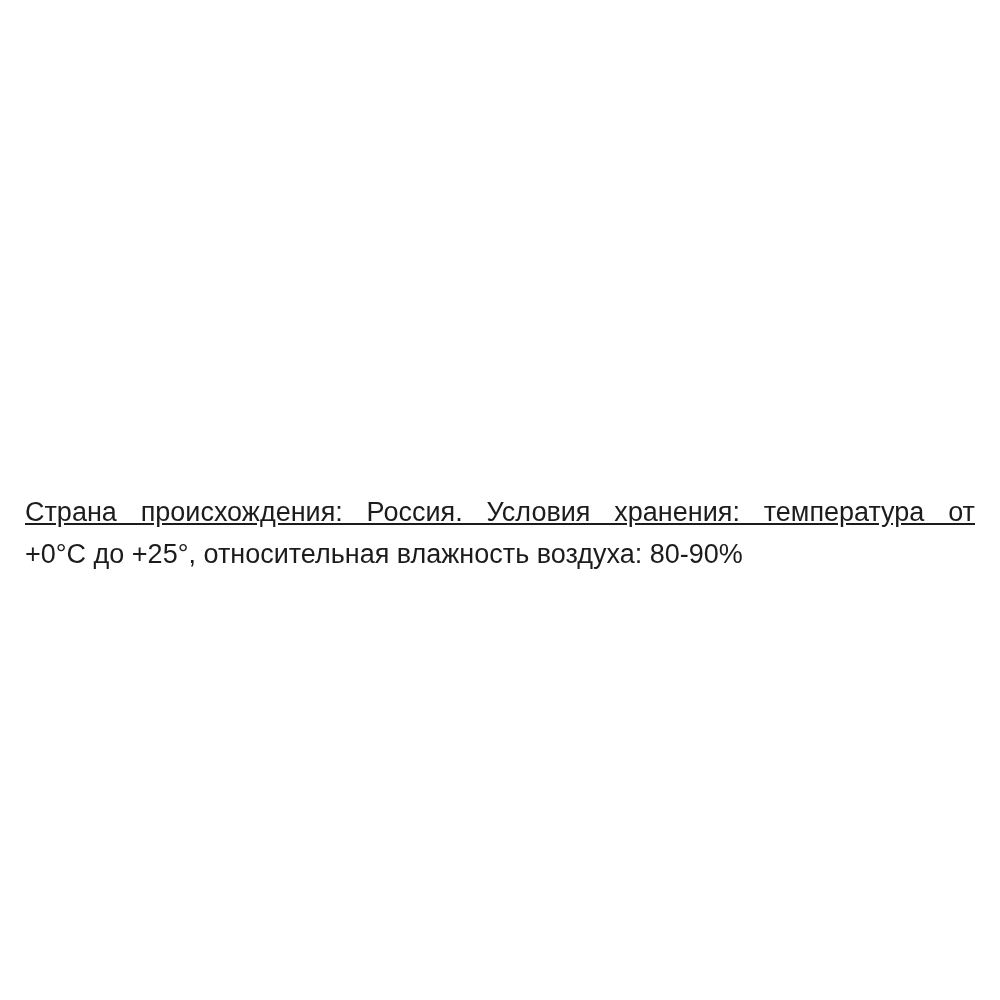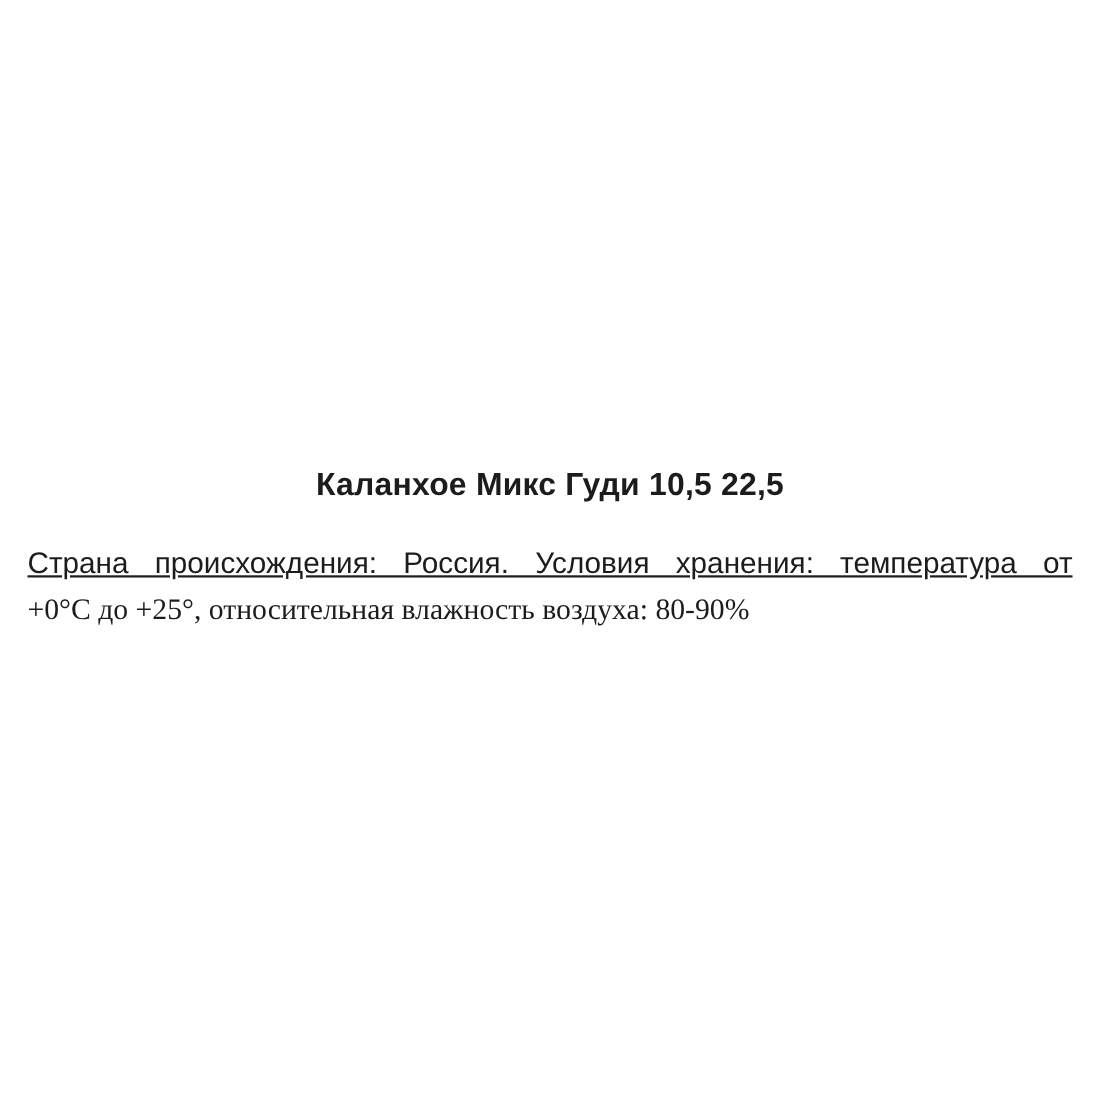--- a/index.html
+++ b/index.html
@@ -40,25 +40,23 @@
   .desc-line {
     display: block;
   }
   .desc-line.justified {
     text-align: justify;
     text-align-last: justify;
     text-decoration: underline;
   }
   .desc-line.last {
     text-align: left;
-    font-family: Liberation Serif, serif;
   }
 </style>
 </head>
 <body>
 
 <div class="page">
-  <h1 class="product-title">Каланхое Микс Гуди 10,5 22,5</h1>
   <p class="product-description">
     <span class="desc-line justified">Страна происхождения: Россия. Условия хранения: температура от</span>
     <span class="desc-line last">+0°С до +25°, относительная влажность воздуха: 80-90%</span>
   </p>
 </div>
 
 </body></html>

